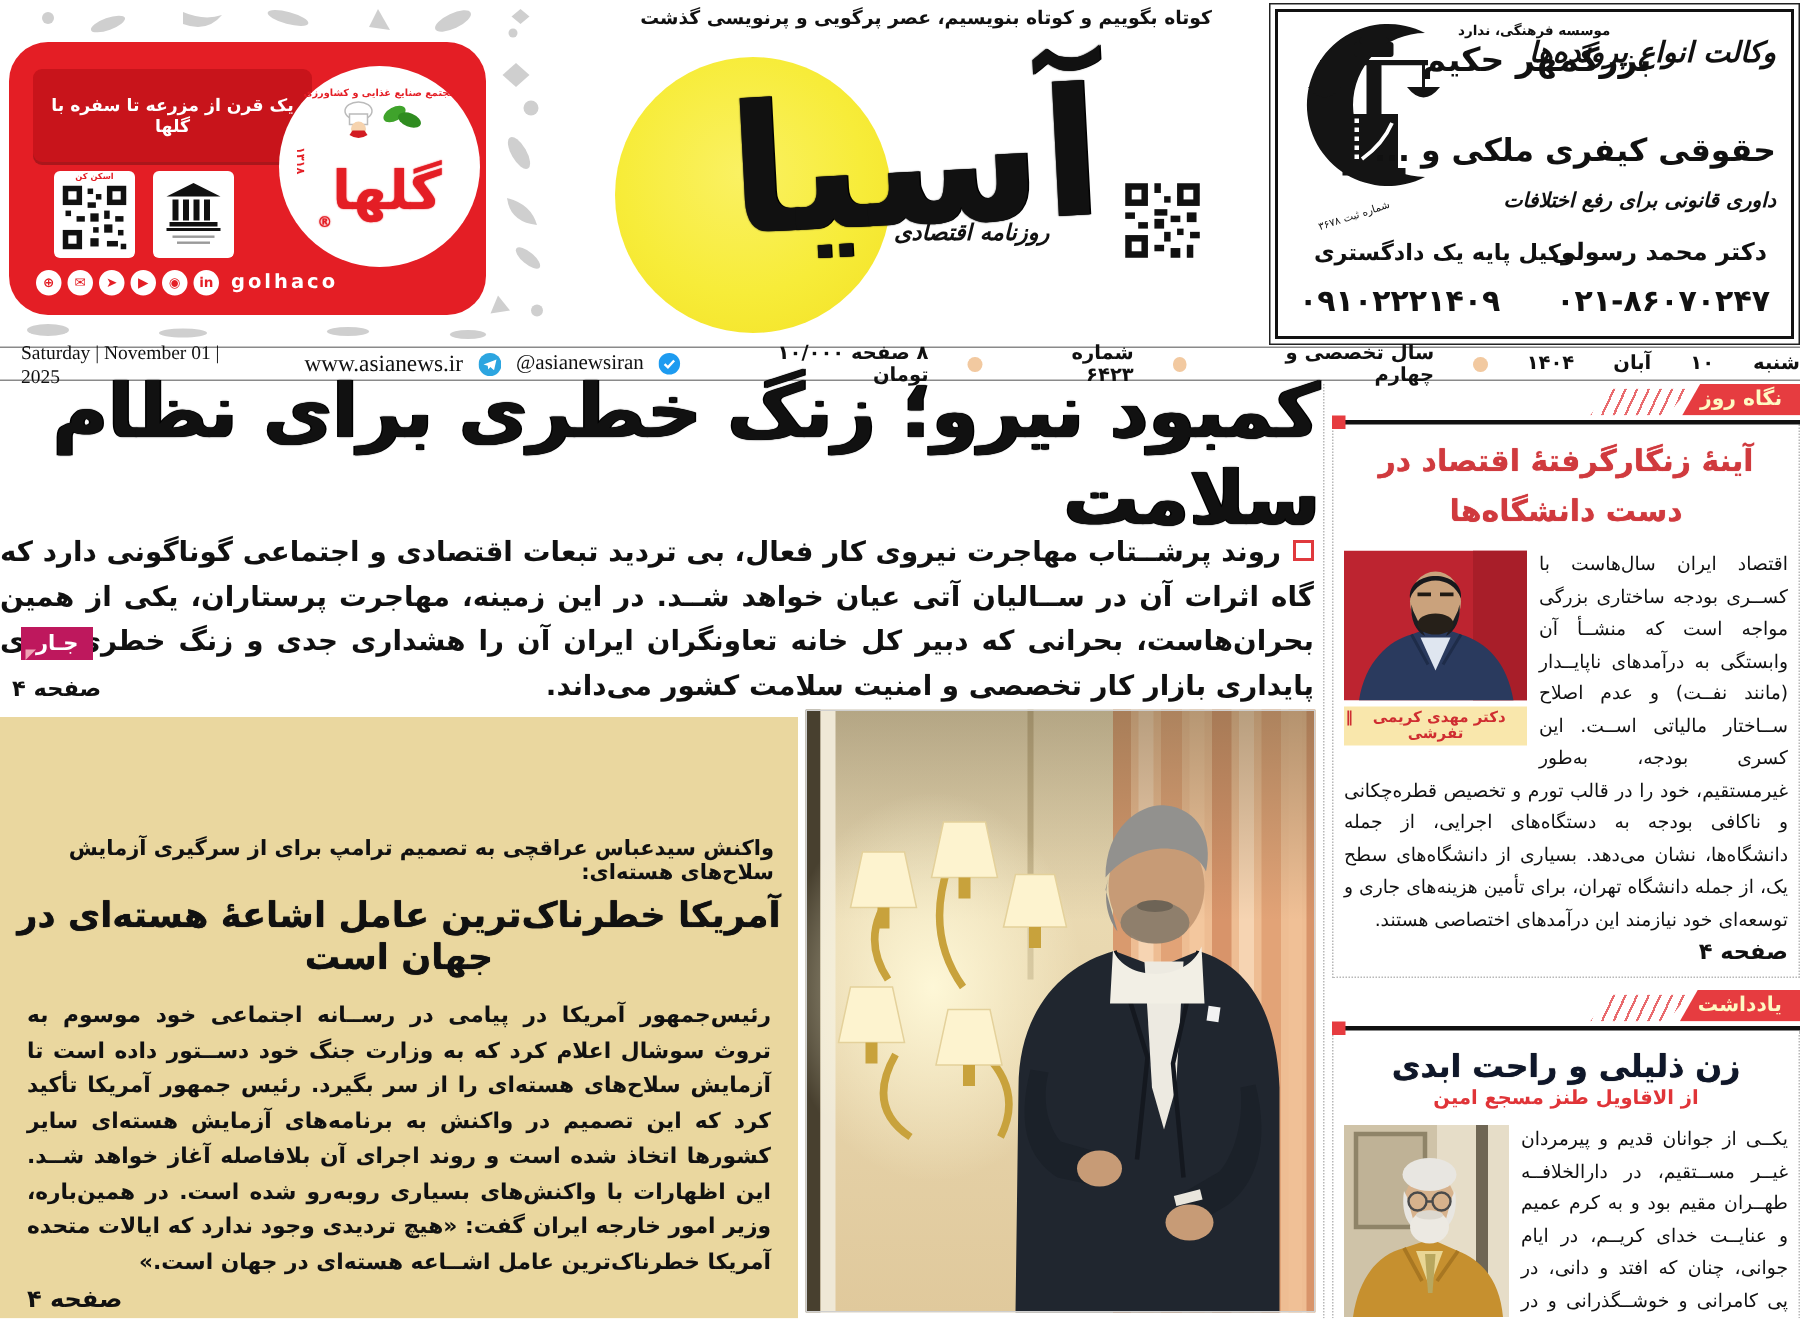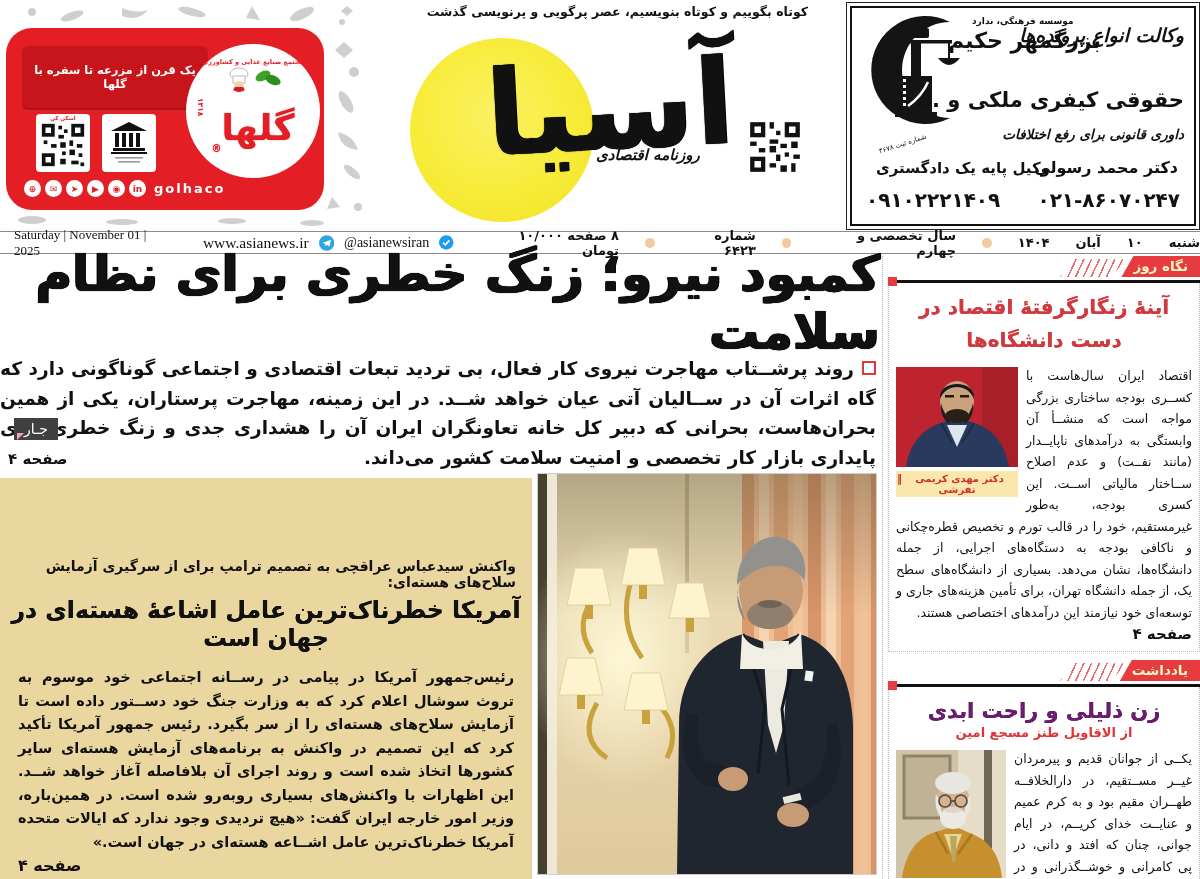--- a/index.html
+++ b/index.html
@@ -69,21 +69,21 @@
   .db-right .d{margin-left:26px;}
   .dot{width:10px;height:10px;border-radius:50%;background:#f2c9a0;margin-left:26px;}
 
   
   .main-hl{left:0;top:256px;width:880px;height:94px;margin:0;display:flex;align-items:center;justify-content:center;
      font-size:50px;font-weight:900;direction:rtl;letter-spacing:-1px;
      text-shadow:0 0 1px #000,1px 0 0 #000,-1px 0 0 #000;}
   .lead{left:0;top:354px;width:876px;direction:rtl;font-size:18.5px;font-weight:bold;line-height:29.5px;
      text-align:justify;}
   .lead-bullet{display:inline-block;width:10px;height:10px;border:2.5px solid #e0393d;margin-left:8px;}
-  .lead-tag{left:14px;top:418px;background:#404040;color:#fff;font-weight:400;font-size:14px;
+  .lead-tag{left:14px;top:418px;background:#be185d;color:#fff;font-weight:700;font-size:14px;
      padding:3px 10px;direction:rtl;}
   .lead-tag:after{content:"";position:absolute;left:3px;bottom:-7px;border:7px solid transparent;
      border-top-color:#f0a3b5;border-left-width:0;}
   .lead-page{left:8px;top:450px;font-size:15px;font-weight:900;direction:rtl;}
 
   
   .nuclear{left:0;top:478px;width:532px;height:401px;background:#ead79f;direction:rtl;}
   .nk{padding:80px 16px 0;text-align:right;font-size:14px;font-weight:900;}
   .nh{padding:6px 10px 0;text-align:center;font-size:23.5px;font-weight:900;
       text-shadow:0 0 0.5px #000;}
@@ -108,21 +108,21 @@
      padding:4px 7px 8px;direction:rtl;overflow:hidden;}
   .dv-h{color:#d03a3e;font-size:20px;font-weight:900;text-align:center;line-height:33px;margin:4px 0 8px;
      text-shadow:0 0 0.5px #d03a3e;}
   .dv-photo{float:left;width:122px;margin:2px 8px 2px 0;}
   .dv-cap{background:#f9e7ac;color:#cf2d31;font-size:10px;font-weight:bold;text-align:center;
      padding:2px 1px;direction:rtl;}
   .cap-mark{float:left;color:#cf2d31;font-weight:900;}
   .dv-b{font-size:12.5px;line-height:21.5px;text-align:justify;}
   .dv-p{font-size:15px;font-weight:900;margin-top:2px;}
   .sec2{margin-top:8px;}
-  .nt-h{color:#701a75;font-size:21px;font-weight:900;text-align:center;margin:8px 0 2px;
+  .nt-h{color:#0f172a;font-size:21px;font-weight:900;text-align:center;margin:8px 0 2px;
      text-shadow:0 0 0.5px #000;}
   .nt-s{color:#e03438;font-size:13px;font-weight:bold;text-align:center;margin-bottom:8px;}
   .nt-photo{float:left;width:110px;margin:2px 8px 2px 0;}
   .nt-b{font-size:12.5px;line-height:21.5px;text-align:justify;}
 </style>
 </head>
 <body>
 
 <div id="page">
 

